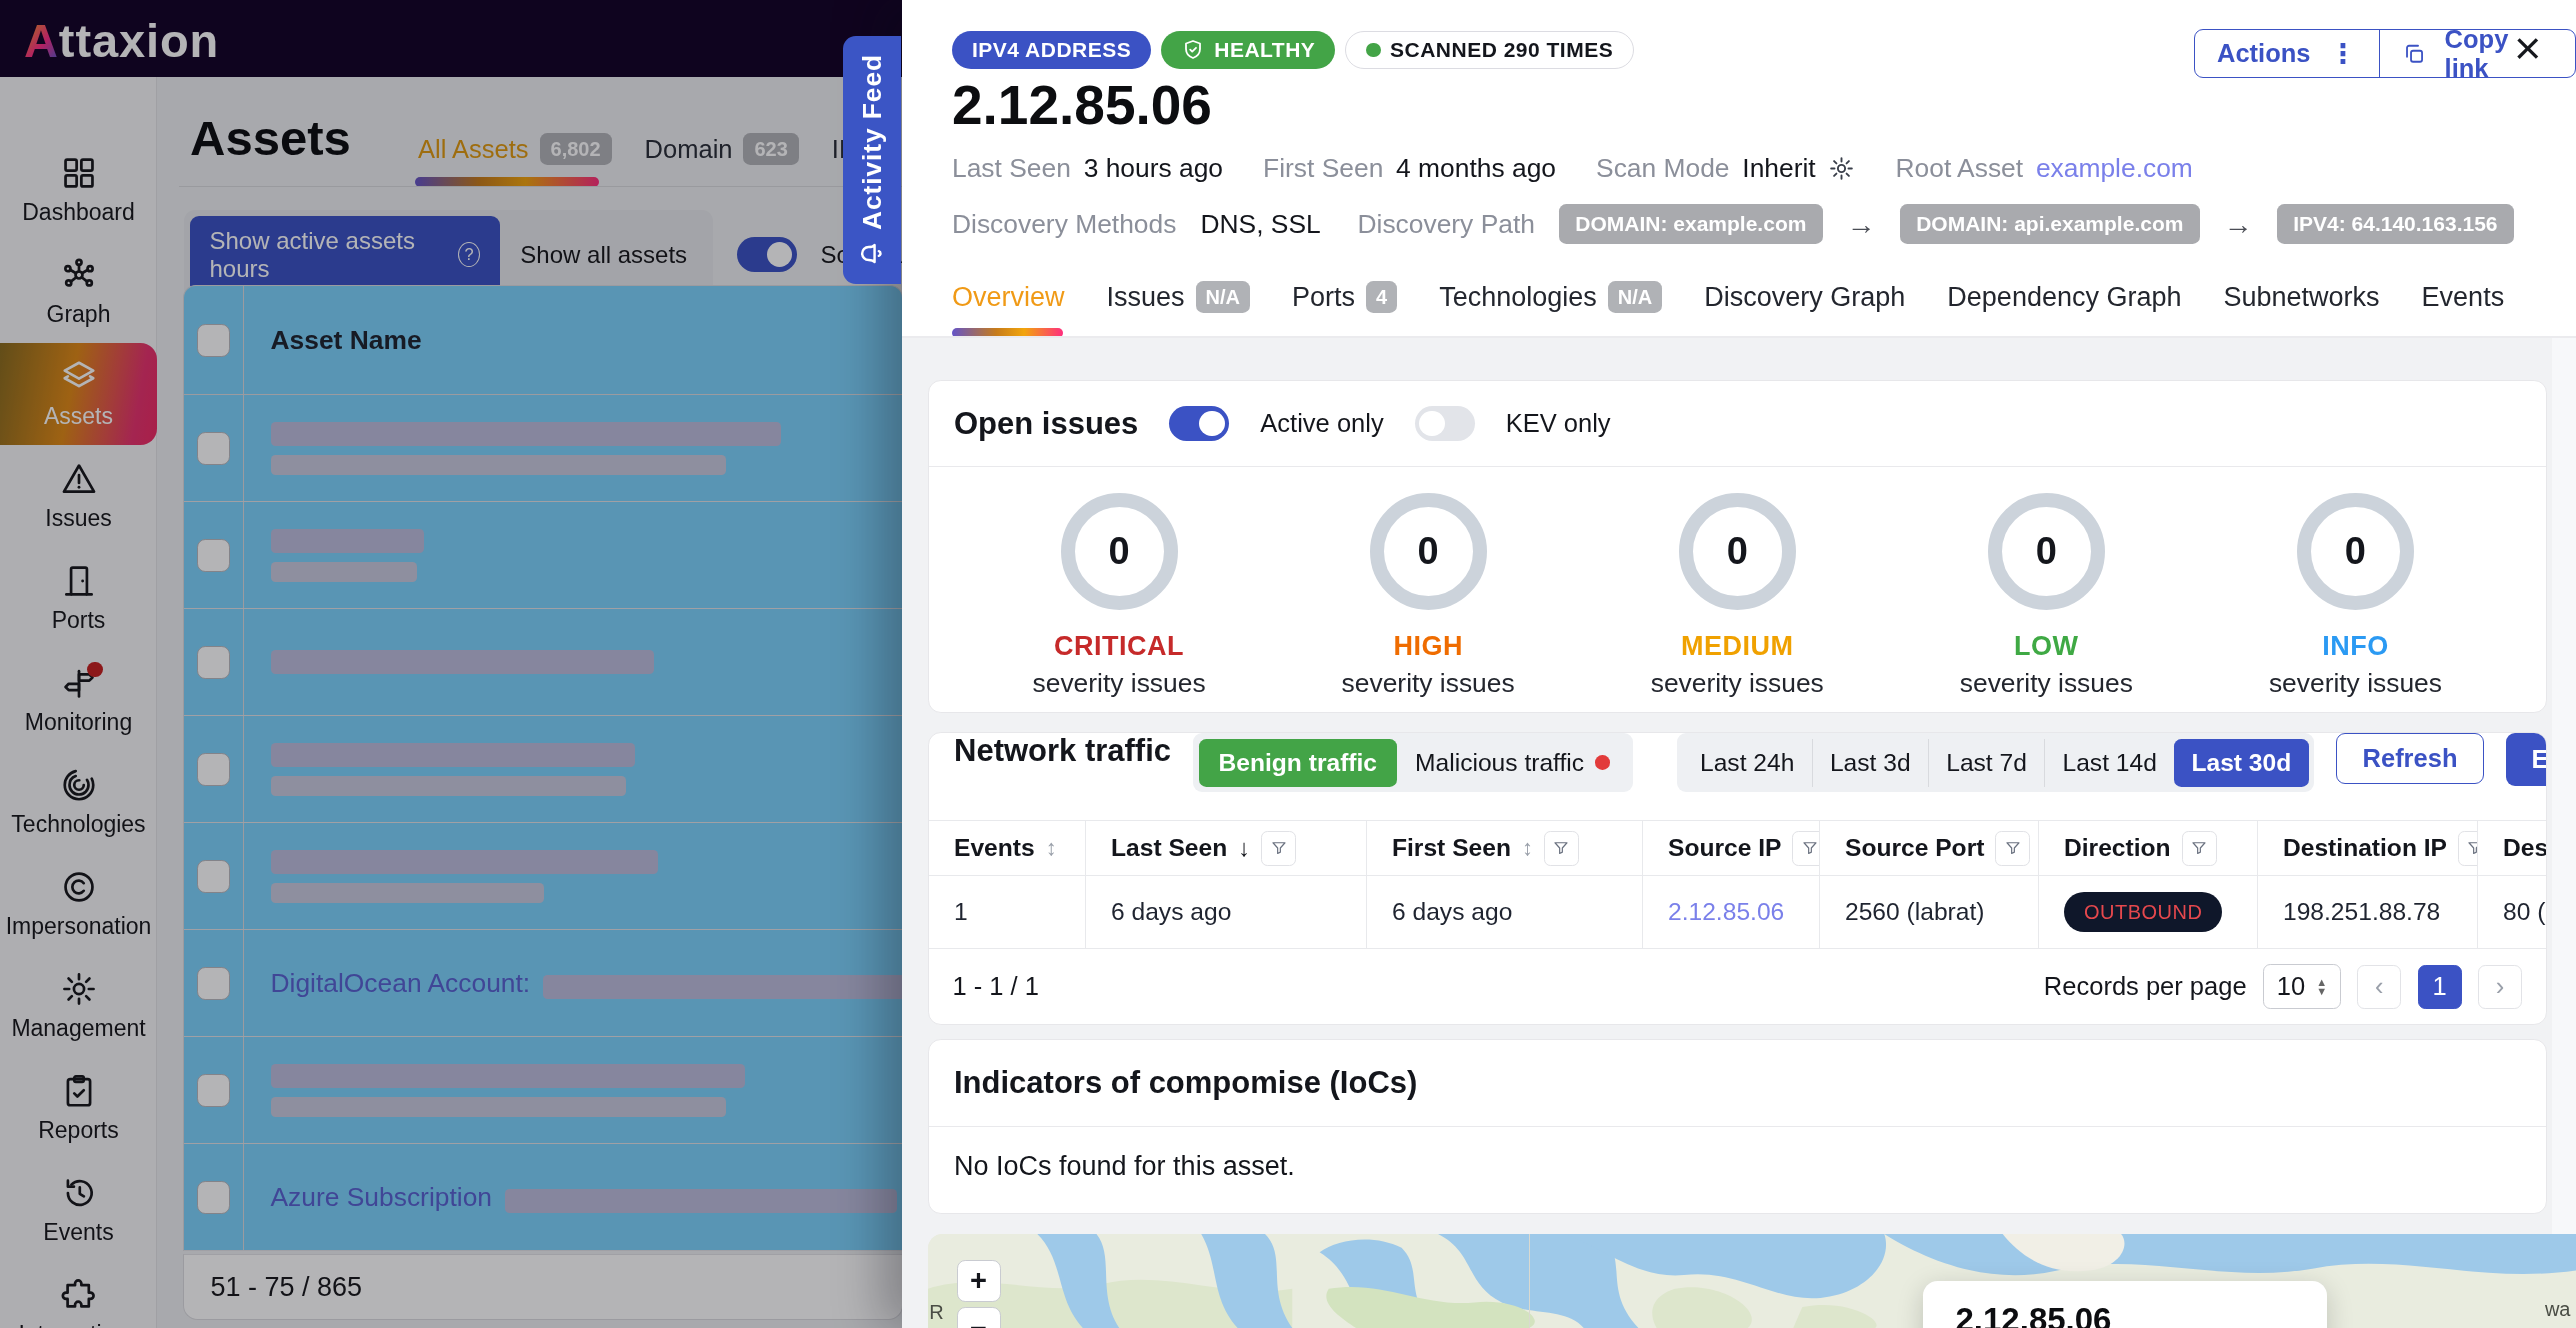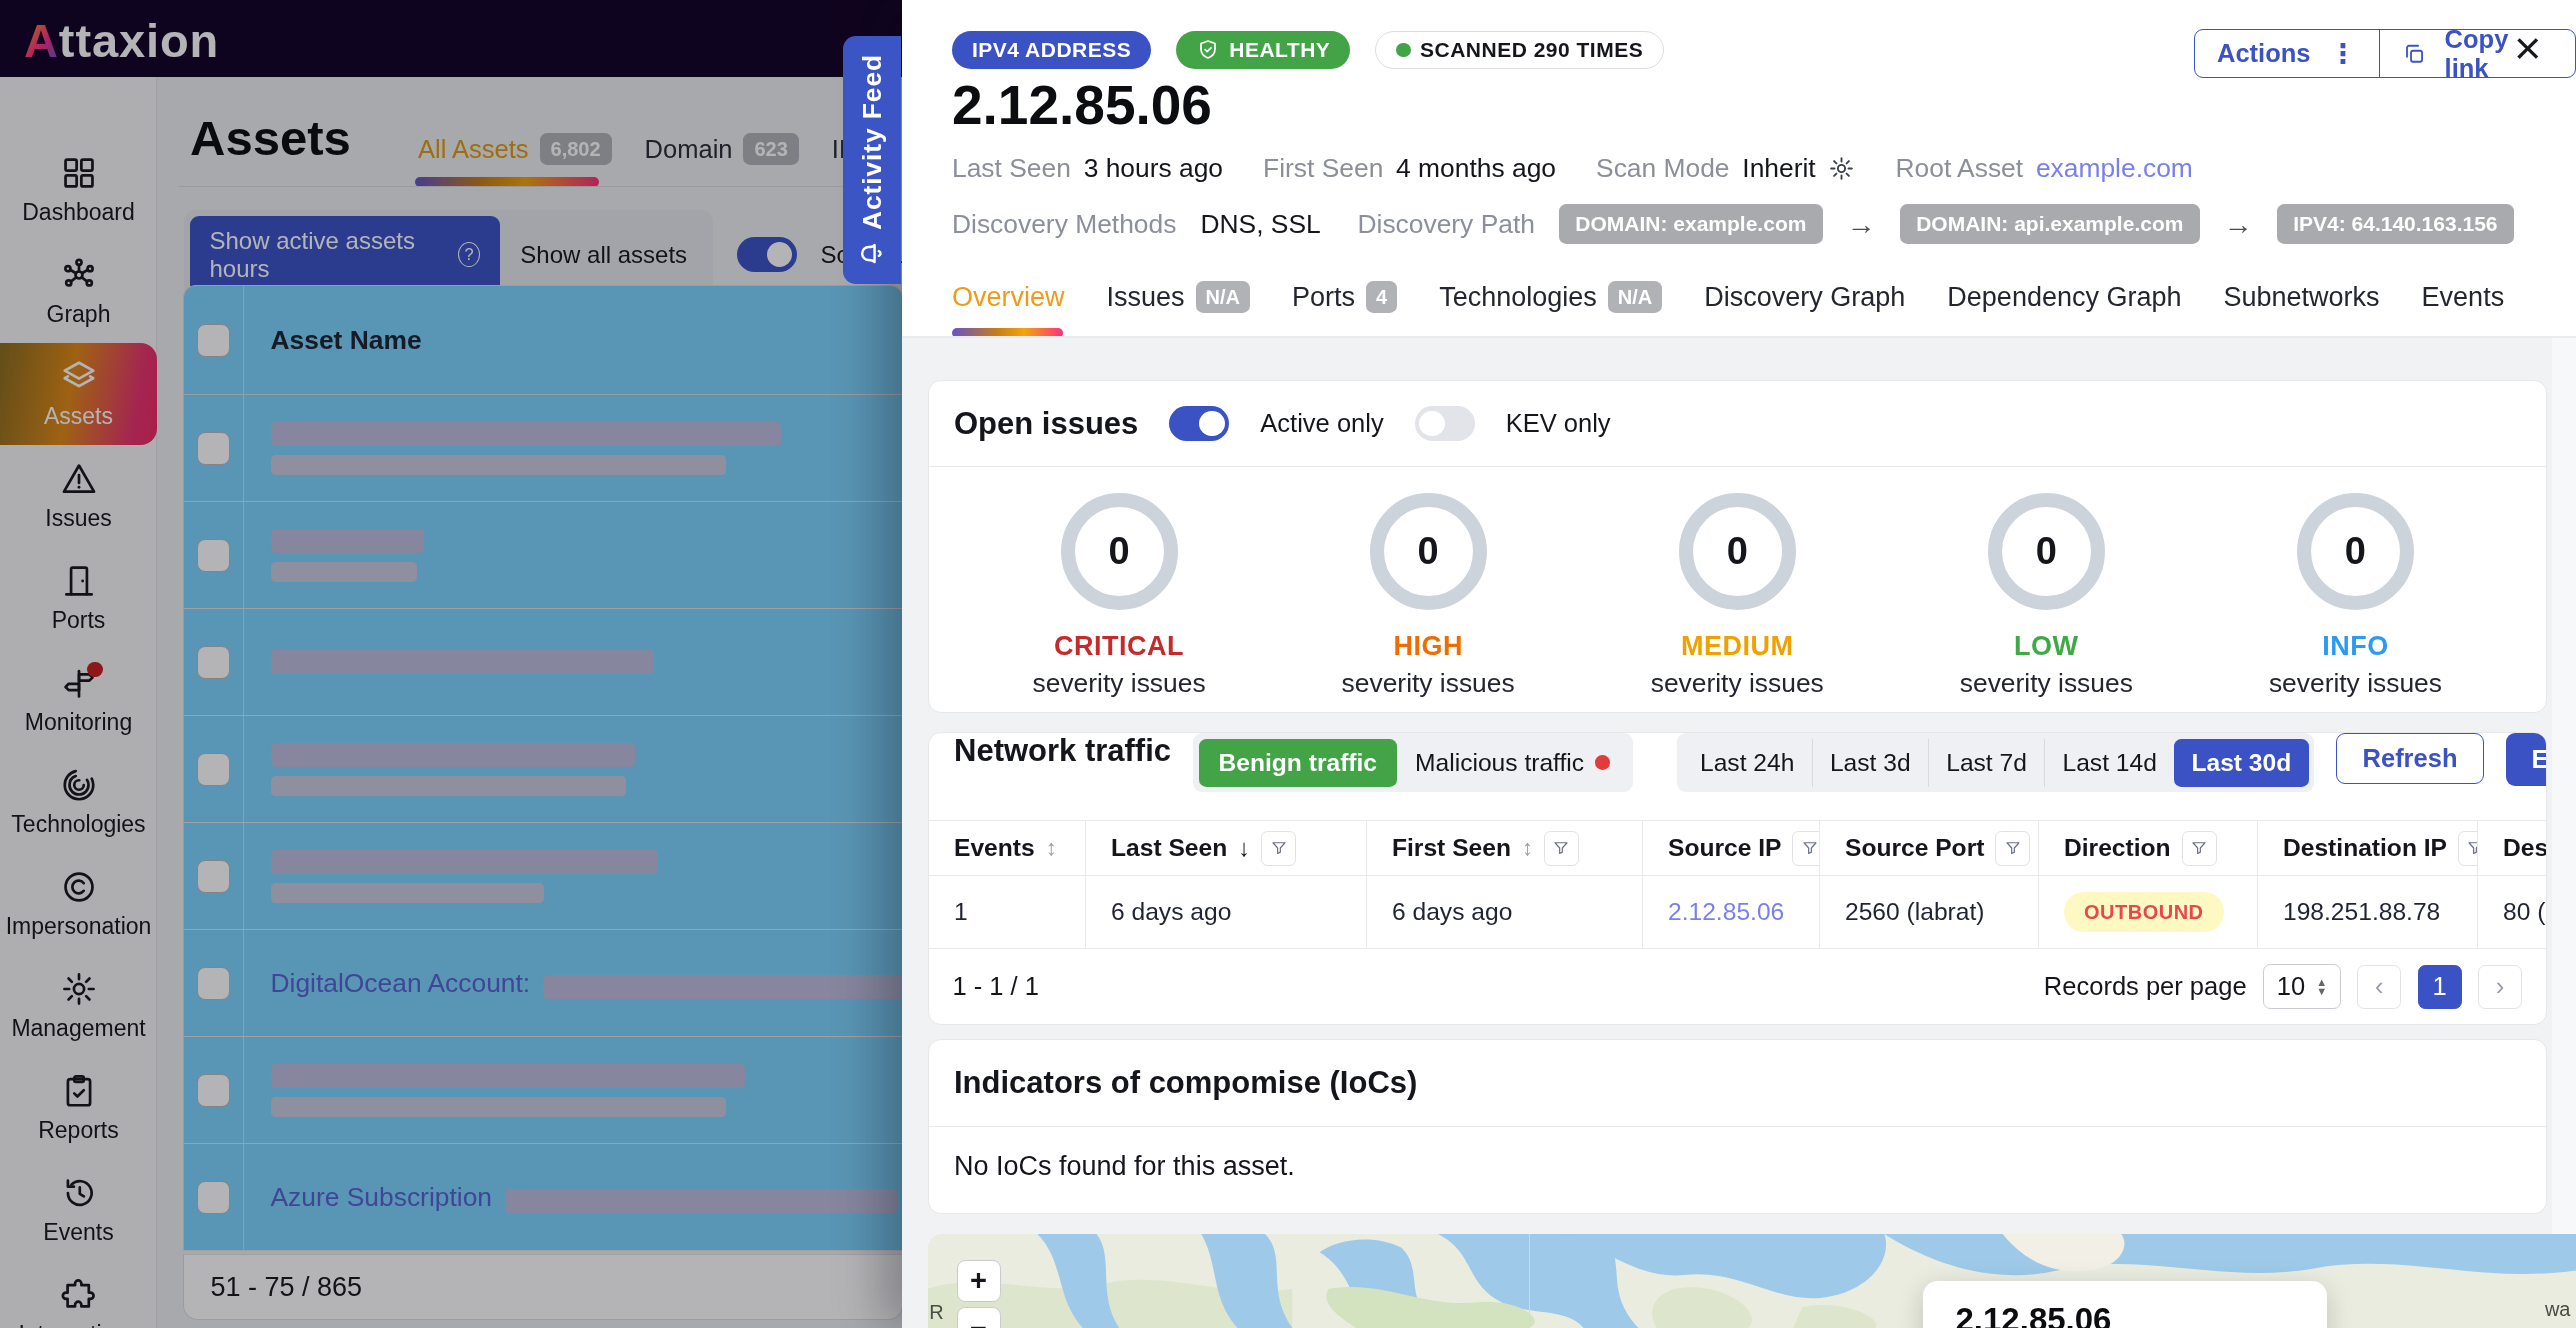--- a/index.html
+++ b/index.html
@@ -58,21 +58,21 @@
   
   .overlay{position:absolute;left:0;top:0;width:902px;height:1328px;background:rgba(8,6,14,.30);z-index:20}
   .activity{position:absolute;left:843px;top:36px;width:58px;height:248px;background:#3b55c5;border-radius:12.8px 0 0 12.8px;z-index:30;cursor:pointer}
   .activity .txt{position:absolute;left:50%;top:18px;transform:translateX(-50%) rotate(180deg);writing-mode:vertical-rl;
     color:#fff;font-size:26.4px;font-weight:700;letter-spacing:0.9px;white-space:nowrap}
   .activity svg{position:absolute;left:13.7px;bottom:14.6px;stroke:#fff;fill:none;stroke-width:1.9;stroke-linecap:round;stroke-linejoin:round;transform:rotate(-90deg)}
 
   
   .detail{position:absolute;left:902px;top:0;width:1674px;height:1328px;background:#fff;z-index:10;box-shadow:-22px 0 44px rgba(10,10,20,.28)}
   .pill{height:38px;border-radius:910px;display:inline-flex;align-items:center;gap:9px;padding:0 20px;font-size:21px;font-weight:700;letter-spacing:0.5px}
-  .badges{position:absolute;left:50px;top:31px;display:flex;gap:25px;align-items:flex-start}
+  .badges{position:absolute;left:50px;top:31px;display:flex;gap:10px;align-items:flex-start}
   .pill.type{background:#3b52c4;color:#fff}
   .pill.health{background:#43a447;color:#fff}
   .pill.scan{background:#fff;border:1.8px solid #dcdce2;color:#14161c}
   .gdot{width:14.6px;height:14.6px;border-radius:50%;background:#43a447;flex:none}
   .rdot{width:14.6px;height:14.6px;border-radius:50%;background:#e23b3b;flex:none}
   .hdr-actions{position:absolute;left:1292px;top:29px;height:49px;display:flex;border:1.8px solid #3b52c4;border-radius:9px;color:#3b52c4;font-size:25.5px;font-weight:600;background:#fff}
   .hdr-actions .seg{display:flex;align-items:center;gap:19px;padding:0 22px;cursor:pointer}
   .hdr-actions .seg+.seg{border-left:1.8px solid #3b52c4}
   .dots{font-size:27px;letter-spacing:0}
   .close-x{position:absolute;left:1612px;top:24px;font-size:47px;font-weight:300;color:#16181d;cursor:pointer;line-height:1}
@@ -126,21 +126,21 @@
   .nt-grid.head{border-top:0.9px solid #e8e9ec;border-bottom:0.9px solid #e8e9ec;height:56px}
   .nt-grid.row{height:73px;border-bottom:0.9px solid #e8e9ec}
   .cell{display:flex;align-items:center;gap:11px;padding-left:25.5px;font-size:24.6px;overflow:hidden;white-space:nowrap}
   .cell+.cell{border-left:0.9px solid #e8e9ec}
   .cell.h{font-weight:700;color:#14161c}
   .sort{color:#9aa0aa;font-size:22px}
   .sort.on{color:#14161c;font-size:24px}
   .fbox{width:35px;height:35px;border:0.9px solid #e1e2e6;border-radius:6.4px;display:flex;align-items:center;justify-content:center;flex:none;cursor:pointer}
   .fbox svg{stroke:#6b7280;fill:none;stroke-width:1.6;stroke-linejoin:round}
   .link{color:#7a80ea;cursor:pointer}
-  .out-pill{background:#fef9c3;color:#e5484d;font-size:20px;font-weight:700;letter-spacing:0.5px;border-radius:910px;padding:8.2px 20px}
+  .out-pill{background:#0f172a;color:#e5484d;font-size:20px;font-weight:400;letter-spacing:0.5px;border-radius:910px;padding:8.2px 20px}
   .nt-pag{height:75px;display:flex;align-items:center;padding:0 24px;font-size:25.5px;color:#14161c}
   .nt-pag .right{margin-left:auto;display:flex;align-items:center;gap:16.4px}
   .per-sel{border:0.9px solid #c9cbd1;border-radius:7.3px;padding:7.3px 12.8px;display:flex;align-items:center;gap:11px;cursor:pointer}
   .stepper{display:flex;flex-direction:column;font-size:11px;line-height:.8;color:#666}
   .pg{width:44px;height:44px;border:0.9px solid #e2e3e7;border-radius:7.3px;display:flex;align-items:center;justify-content:center;color:#9aa0aa;font-size:25.5px;cursor:pointer;background:#fff}
   .pg.cur{background:#3b52c4;color:#fff;border-color:#3b52c4}
 
   
   .card.iocs{top:701px;height:175px}
   .iocs-hd{height:87px;display:flex;align-items:center;padding:0 25.5px;border-bottom:0.9px solid #e9e9ec}

